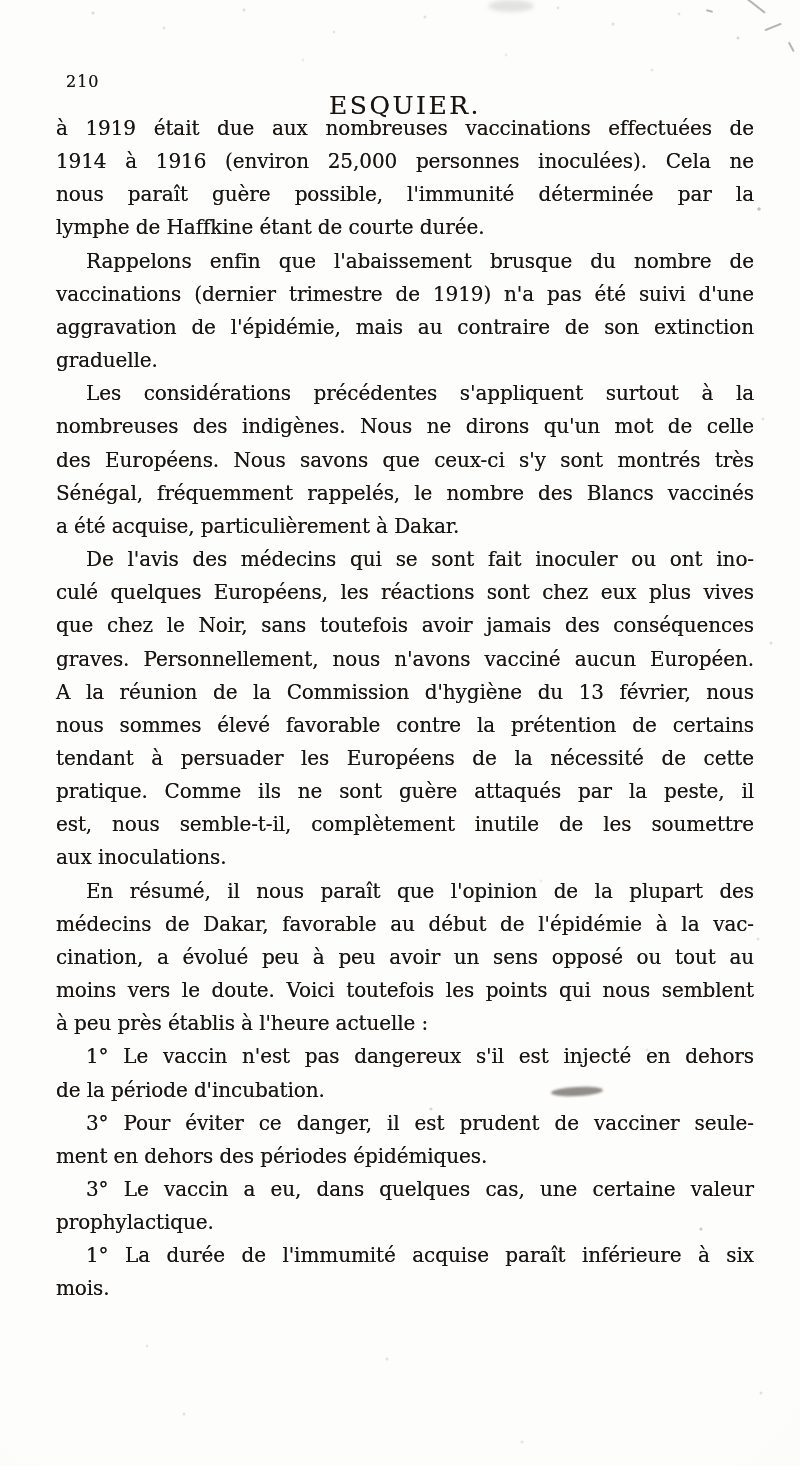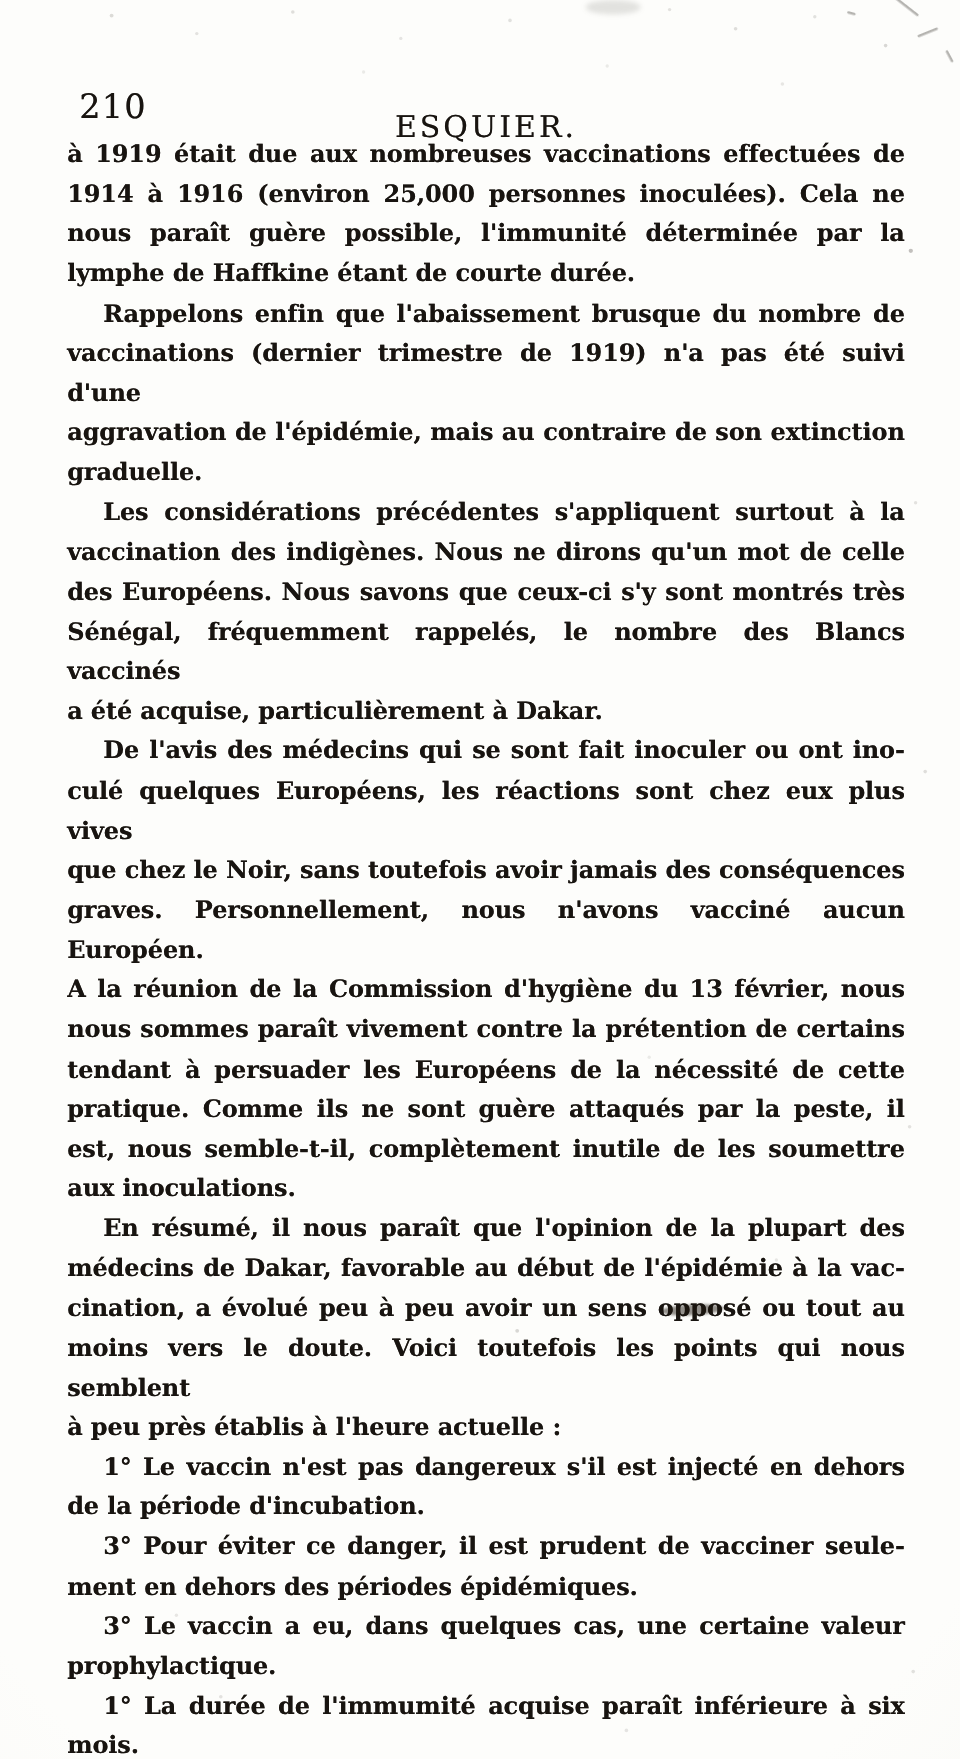--- a/index.html
+++ b/index.html
@@ -15,21 +15,21 @@
     color: #181410;
   }
 
   
   .page-head {
     position: absolute;
     top: 72px; left: 56px; width: 698px; height: 26px;
   }
   .pagenum {
     position: absolute; left: 10px; top: 0;
-    font-size: 28px; letter-spacing: 1px;
+    font-size: 16px; letter-spacing: 1px;
     text-shadow: 0 0 0.4px rgba(20,15,10,.65);
   }
   .running-header {
     position: absolute; left: 0; right: 0; top: 19px;
     text-align: center;
     font-size: 25px; letter-spacing: 2.5px;
     text-shadow: 0 0 0.4px rgba(20,15,10,.65);
   }
 
   
@@ -39,21 +39,20 @@
     font-size: 20px;
     line-height: 33.15px;
     letter-spacing: -0.1px;
     text-shadow: 0 0 0.45px rgba(22,16,10,.7);
   }
   .para { margin: 0; padding: 0; }
   .line {
     display: block;
     text-align: justify;
     text-align-last: justify;
-    font-weight: bold;
   }
   .line.last { text-align-last: left; }
   .line.indent { text-indent: 30px; }
 
   
   .artifact { position: absolute; pointer-events: none; }
   .ink-blot {
     left: 551px; top: 1087px; width: 52px; height: 9px;
     background: rgba(28,20,13,.48);
     border-radius: 50%;
@@ -120,32 +119,32 @@
         <span class="line last">lymphe de Haffkine étant de courte durée.</span>
       </div>
       <div class="para">
         <span class="line indent">Rappelons enfin que l'abaissement brusque du nombre de</span>
         <span class="line">vaccinations (dernier trimestre de 1919) n'a pas été suivi d'une</span>
         <span class="line">aggravation de l'épidémie, mais au contraire de son extinction</span>
         <span class="line last">graduelle.</span>
       </div>
       <div class="para">
         <span class="line indent">Les considérations précédentes s'appliquent surtout à la</span>
-        <span class="line">vaccination des indigènes. Nous ne dirons qu'un mot de celle</span>
+        <span class="line">nombreuses des indigènes. Nous ne dirons qu'un mot de celle</span>
         <span class="line">des Européens. Nous savons que ceux-ci s'y sont montrés très</span>
         <span class="line">Sénégal, fréquemment rappelés, le nombre des Blancs vaccinés</span>
         <span class="line last">a été acquise, particulièrement à Dakar.</span>
       </div>
       <div class="para">
         <span class="line indent">De l'avis des médecins qui se sont fait inoculer ou ont ino-</span>
         <span class="line">culé quelques Européens, les réactions sont chez eux plus vives</span>
         <span class="line">que chez le Noir, sans toutefois avoir jamais des conséquences</span>
         <span class="line">graves. Personnellement, nous n'avons vacciné aucun Européen.</span>
         <span class="line">A la réunion de la Commission d'hygiène du 13 février, nous</span>
-        <span class="line">nous sommes paraît vivement contre la prétention de certains</span>
+        <span class="line">nous sommes élevé favorable contre la prétention de certains</span>
         <span class="line">tendant à persuader les Européens de la nécessité de cette</span>
         <span class="line">pratique. Comme ils ne sont guère attaqués par la peste, il</span>
         <span class="line">est, nous semble-t-il, complètement inutile de les soumettre</span>
         <span class="line last">aux inoculations.</span>
       </div>
       <div class="para">
         <span class="line indent">En résumé, il nous paraît que l'opinion de la plupart des</span>
         <span class="line">médecins de Dakar, favorable au début de l'épidémie à la vac-</span>
         <span class="line">cination, a évolué peu à peu avoir un sens opposé ou tout au</span>
         <span class="line">moins vers le doute. Voici toutefois les points qui nous semblent</span>

